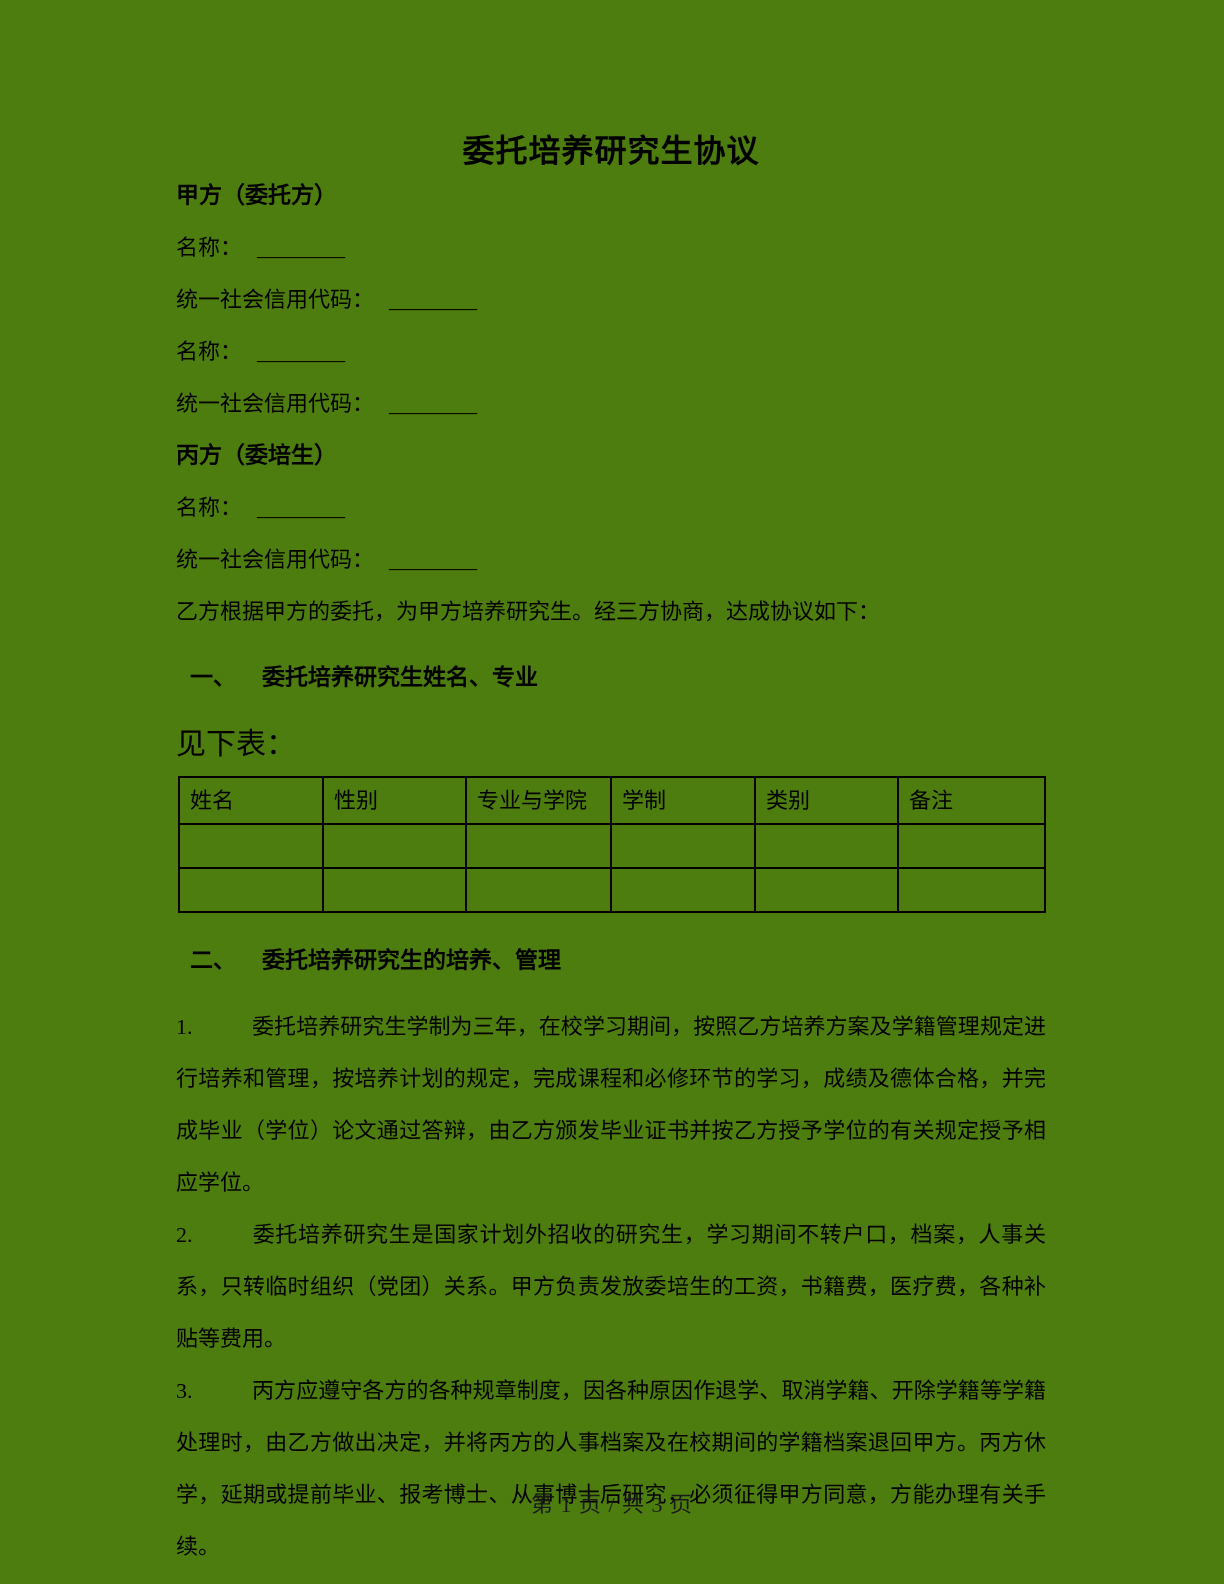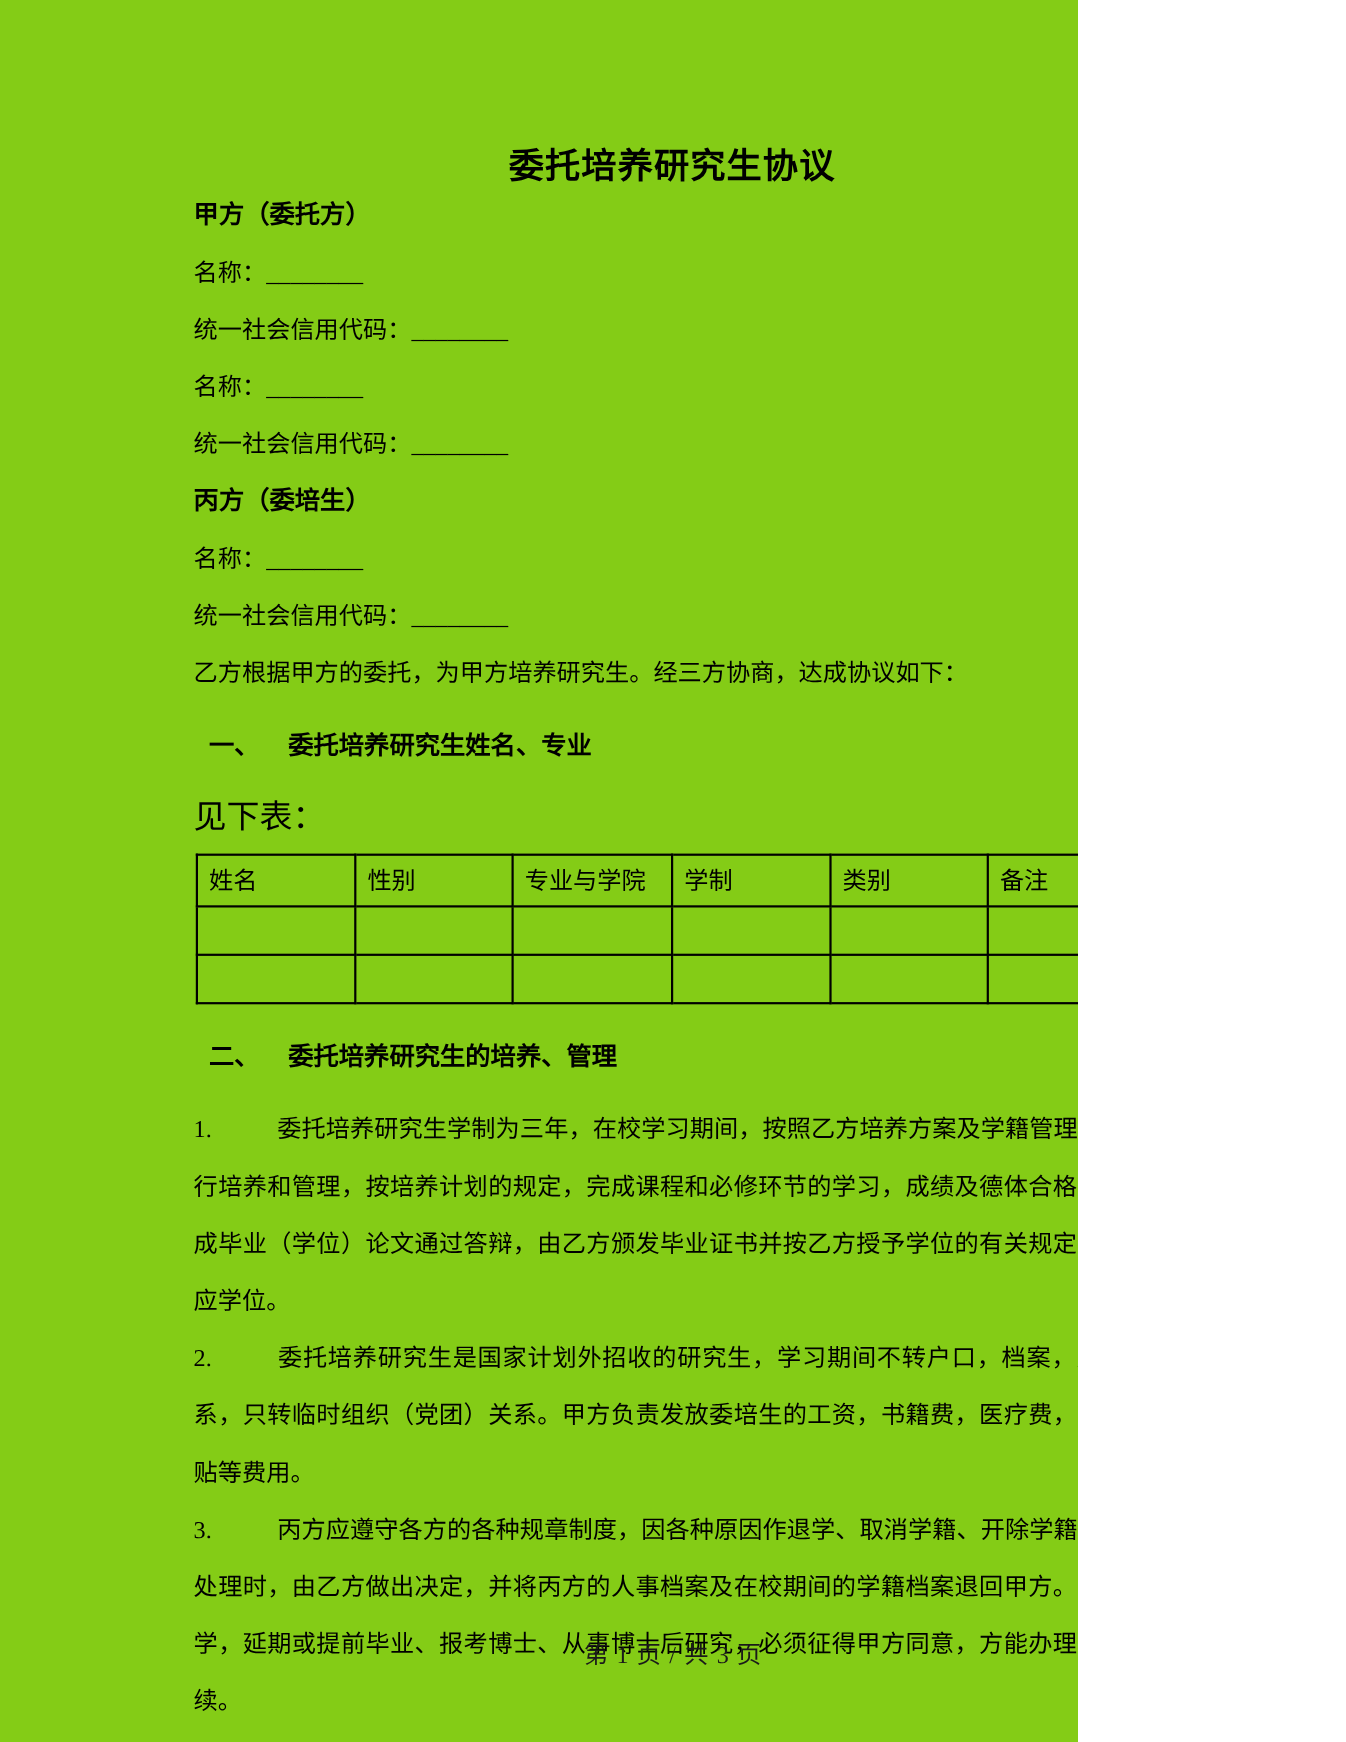--- a/index.html
+++ b/index.html
@@ -7,23 +7,23 @@
     margin: 0;
     padding: 0;
     background: #ffffff;
   }
   body {
     font-family: "Liberation Serif", "DejaVu Serif", serif;
     color: #000000;
   }
   .page {
     position: relative;
-    width: 980px;
+    width: 1224px;
     height: 1584px;
-    background: #84cc16;
+    background: #4d7c0f;
     box-sizing: border-box;
     overflow: hidden;
   }
   .content {
     position: absolute;
     left: 176px;
     top: 0;
     width: 870px;
   }
 
@@ -51,20 +51,21 @@
   
   .field-line {
     font-size: 22px;
     line-height: 52px;
     margin: 0;
     white-space: nowrap;
   }
   .blank {
     letter-spacing: 0px;
     font-family: "Liberation Serif", "DejaVu Serif", serif;
+    margin-left: 15px;
   }
 
   .intro-line {
     font-size: 22px;
     line-height: 52px;
     margin: 0;
   }
 
   
   .section-heading {

